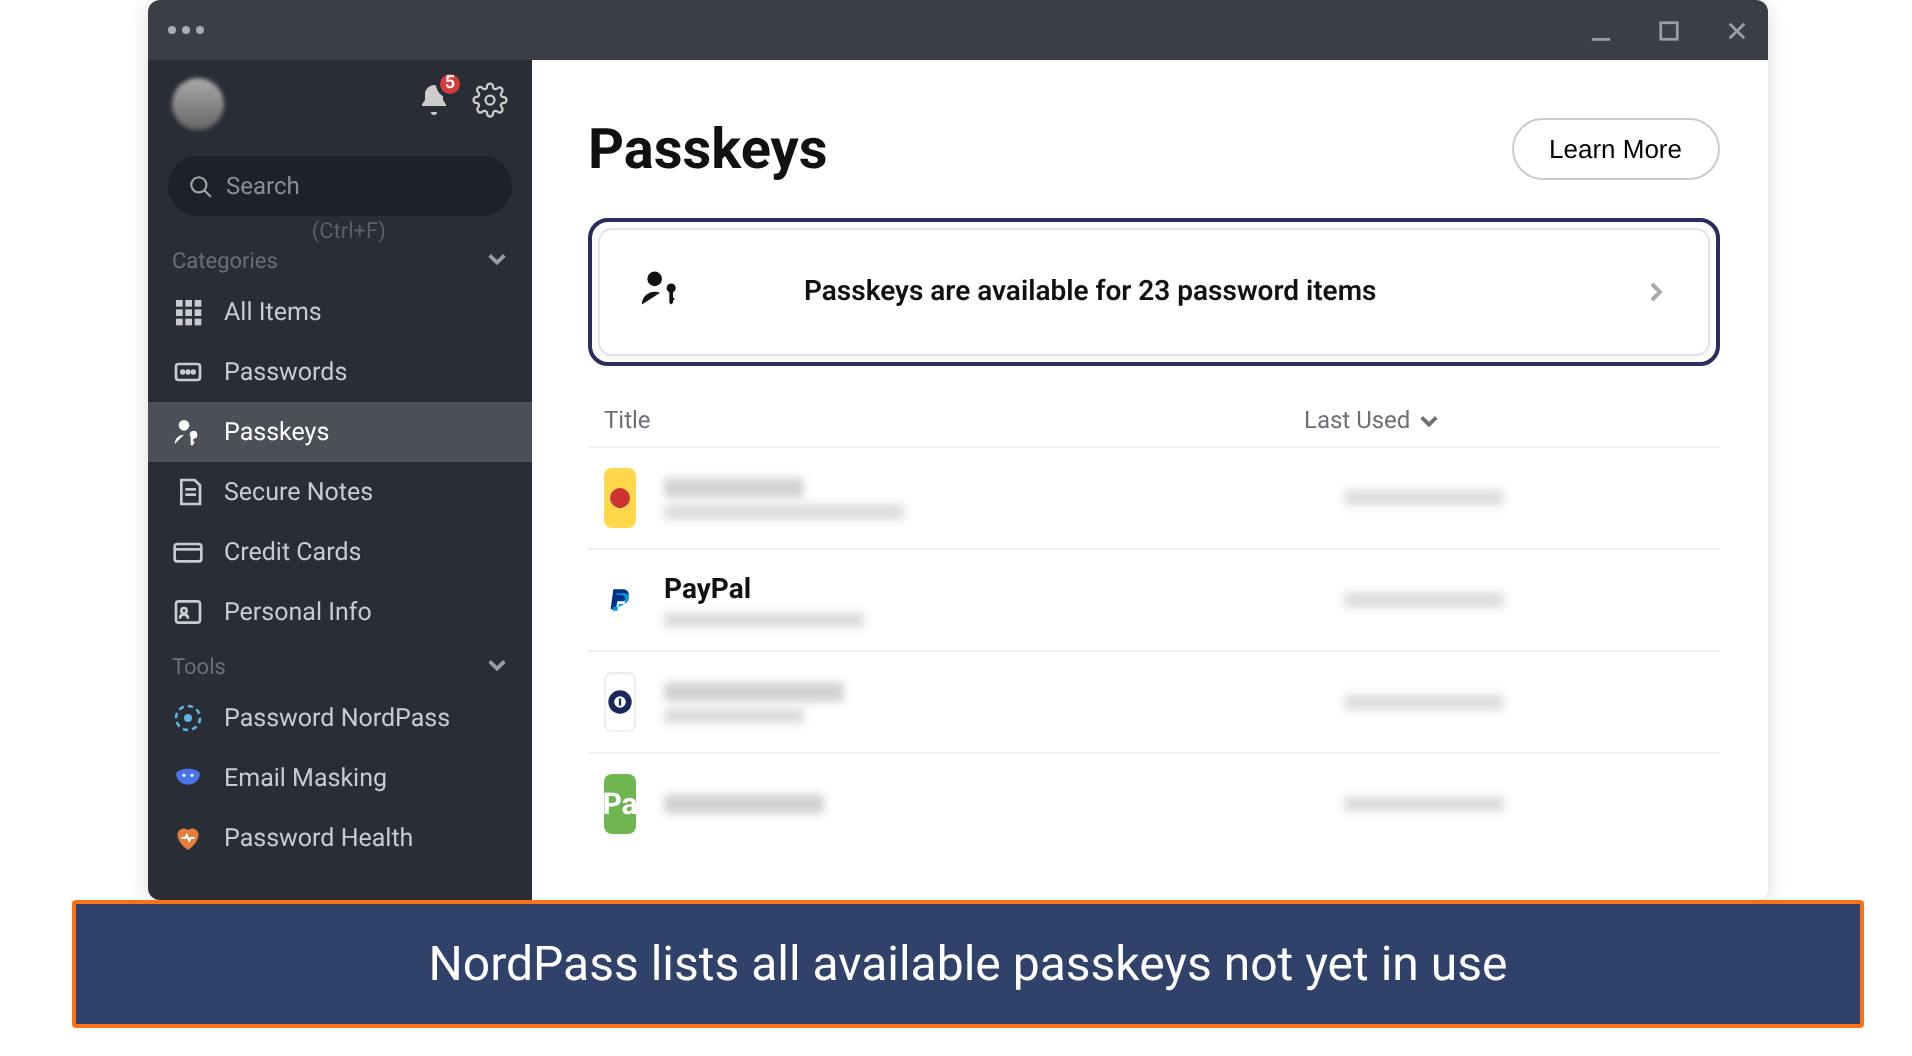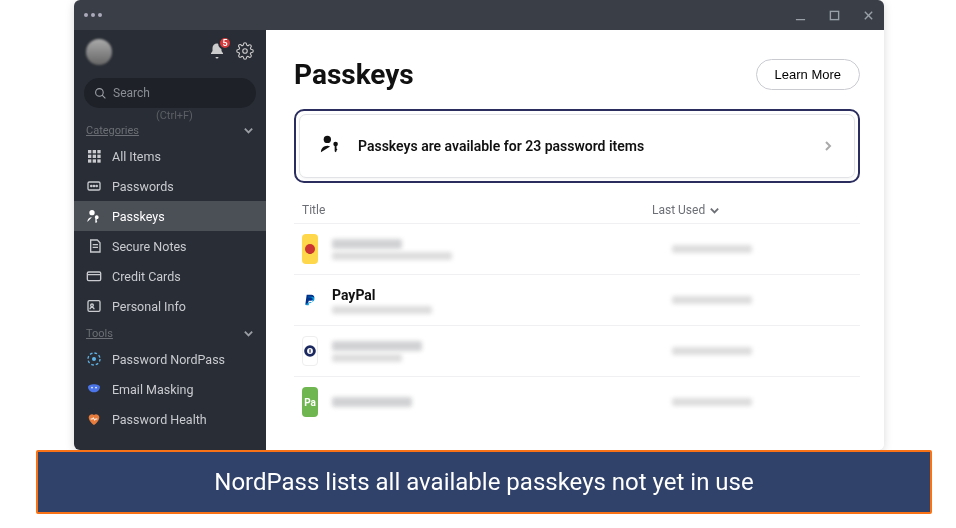--- a/index.html
+++ b/index.html
@@ -76,23 +76,23 @@
     background:#1e2128;
     border-radius:16px;
     height:30px; display:flex; align-items:center;
     padding:0 10px; gap:6px;
     color:#8b8e94;
   }
   .search-box svg { width:13px; height:13px; stroke:#a0a3a8; fill:none; stroke-width:2;}
   .search-text { font-size:12px; }
   .search-hint { color:#5c5f65; font-size:11px;margin-top:44px; }
   .section-header {
-    display:flex; justify-content:space-between; align-items:center;
+    display:flex; justify-content:space-between; align-items:flex-start;
     padding: 6px 12px 4px 12px;
-    color:#6c6f75; font-size:11px;text-decoration:underline;
+    color:#6c6f75; font-size:11px;
   }
   .section-header svg { width:11px; height:11px; stroke:#9a9da3; fill:none; stroke-width:2;}
   .nav-item {
     display:flex; align-items:center; gap:10px;
     padding: 7px 12px;
     cursor:pointer;
     color:#c9cbd0;
   }
   .nav-item.active { background:#4b4f56; color:#fff; }
   .nav-icon { width:16px; height:16px; display:flex; align-items:center; justify-content:center; color:#c9cbd0;}
@@ -115,34 +115,34 @@
     margin-bottom:14px;
   }
   .banner-inner {
     border:1px solid #e2e3e6;
     border-radius:7px;
     padding:18px 20px;
     display:flex; align-items:center; gap:16px;
     box-shadow: 0 1px 3px rgba(0,0,0,0.05);
   }
   .banner-icon svg { width:22px; height:22px; fill:#111;}
-  .banner-text { flex:1; font-size:14px; color:#111; font-weight:600;}
+  .banner-text { flex:1; font-size:14px; color:#111; font-weight:600;margin-left:44px;}
   .banner-chevron svg { width:12px; height:12px; stroke:#aaa; fill:none; stroke-width:2;}
   .list-header {
     display:flex; padding: 6px 8px; font-size:12px; color:#6c6f75;
   }
   .col-title { flex:1; }
   .col-used { width:200px; display:flex; align-items:center; gap:4px;}
   .col-used svg { width:11px;height:11px; stroke:#6c6f75; fill:none; stroke-width:2;}
   .list-row {
     display:flex; align-items:center; padding:10px 8px;
     border-top:1px solid #f0f0f2;
     gap:14px;
   }
-  .row-icon { width:16px; height:30px; border-radius:4px; display:flex;align-items:center;justify-content:center; font-weight:700; font-size:10px; color:#fff;}
+  .row-icon { width:16px; height:30px; border-radius:4px; display:flex;align-items:center;justify-content:center; font-weight:700; font-size:15px; color:#fff;}
   .row-icon.yellow { background:#ffd74a; }
   .row-icon.yellow::after{ content:""; width:10px;height:10px;border-radius:50%;background:#c33; box-shadow:0 3px 0 -3px #333;}
   .row-icon.paypal { background:#fff;}
   .row-icon.onep { background:#fff; border:1px solid #eee;}
   .row-icon.green { background:#6fb651; }
   .row-text { flex:1; display:flex; flex-direction:column; gap:3px;}
   .blur-bar { height:10px; background:#d1d2d4; filter:blur(2px); border-radius:2px;}
   .blur-bar.sm{height:8px; background:#ddd;}
   .row-right { width:180px; }
   .caption-banner {

